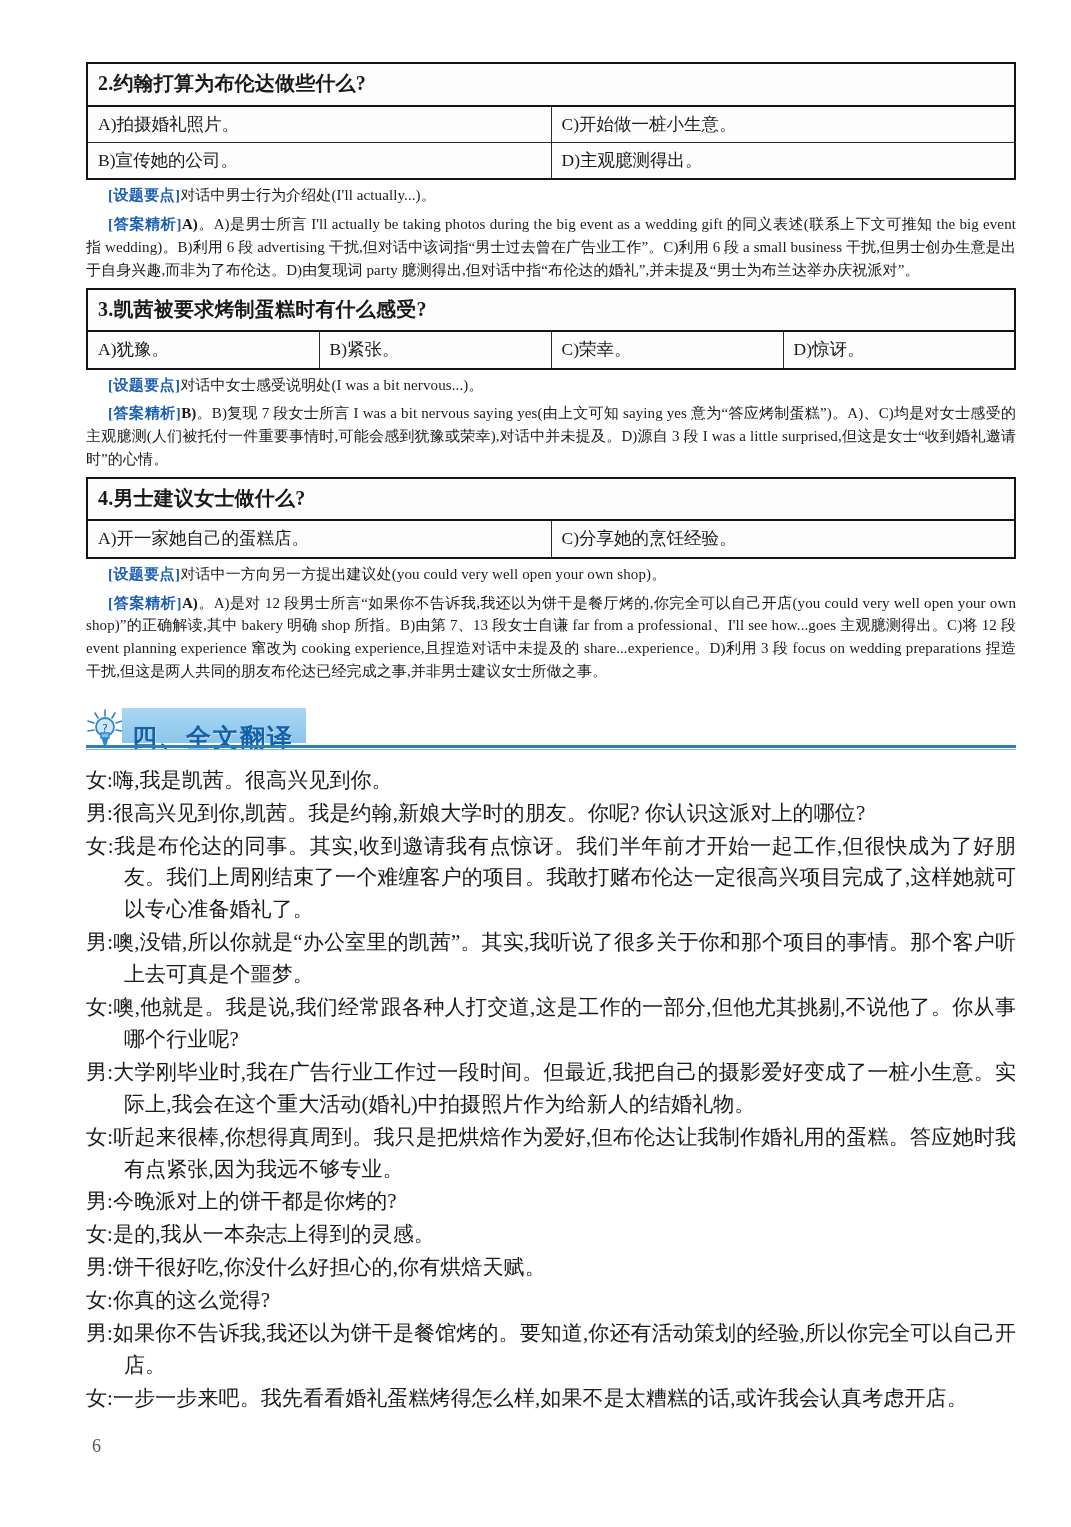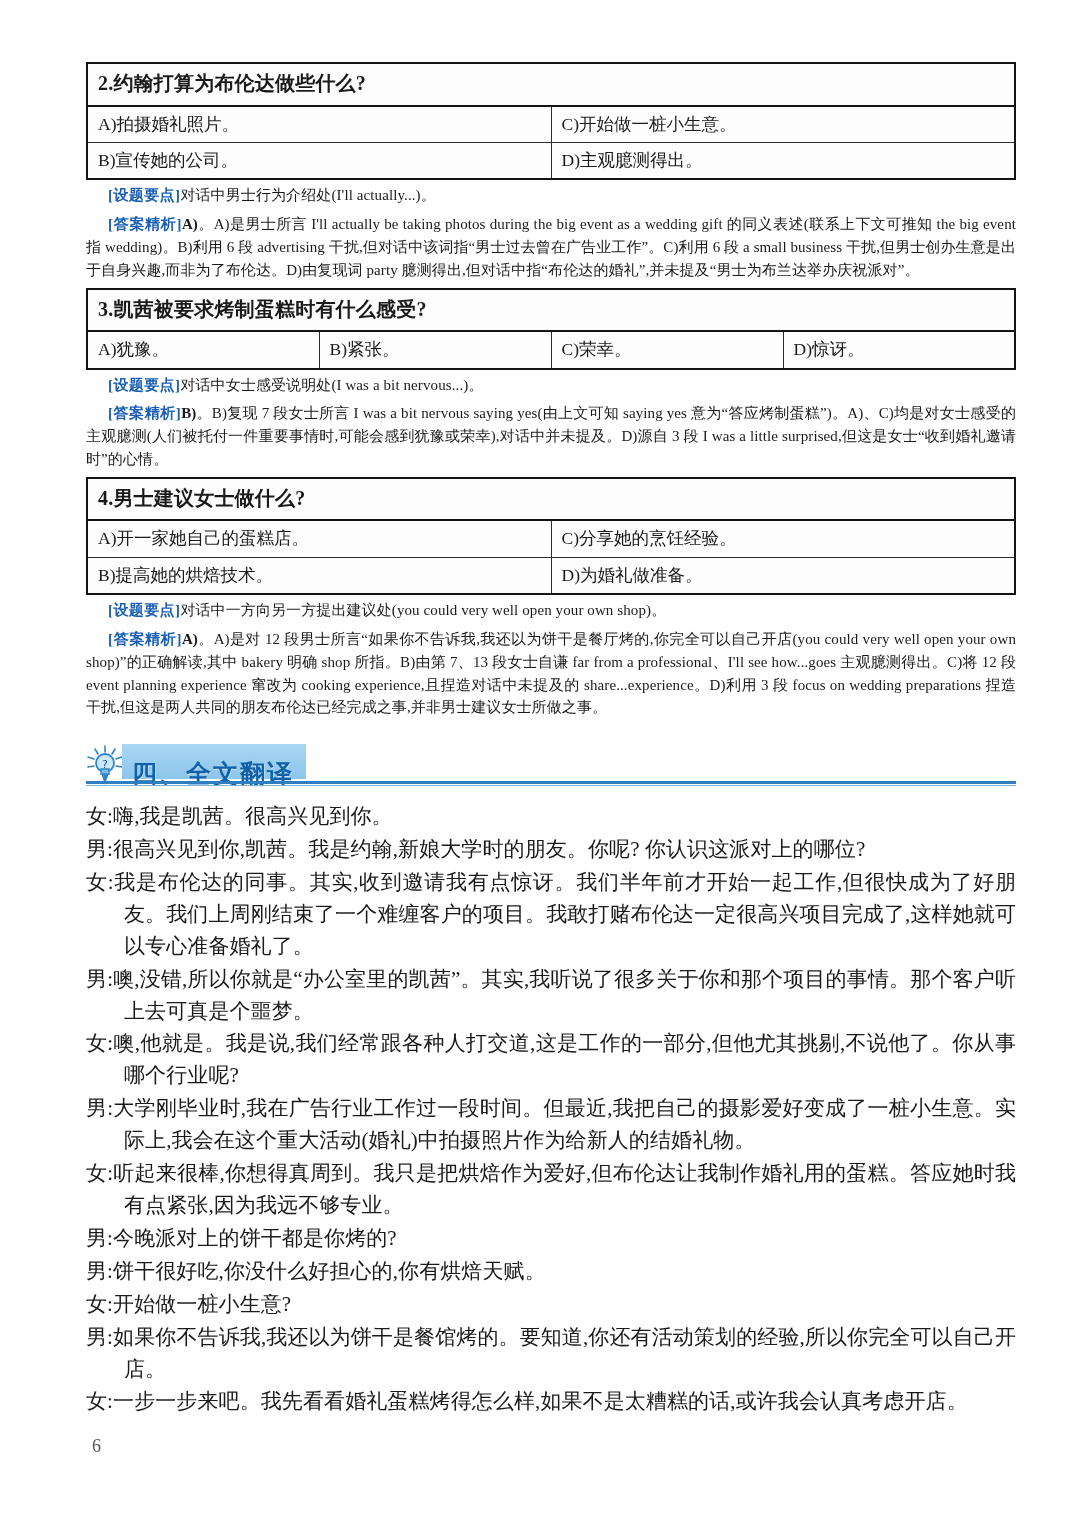--- a/index.html
+++ b/index.html
@@ -195,24 +195,20 @@
   <p class="analysis"><span class="ind"></span><span class="tag">[答案精析]</span><span class="bold">B)</span><span>。B)复现 7 段女士所言 I was a bit nervous saying yes(由上文可知 saying yes 意为“答应烤制蛋糕”)。A)、C)均是对女士感受的主观臆测(人们被托付一件重要事情时,可能会感到犹豫或荣幸),对话中并未提及。D)源自 3 段 I was a little surprised,但这是女士“收到婚礼邀请时”的心情。</span></p>
 
   <table class="qtable">
     <tbody>
         <tr class="stem">
       <td colspan="2">4.男士建议女士做什么?</td>
     </tr>
     <tr>
       <td class="opt w2">A)开一家她自己的蛋糕店。</td>
       <td class="opt w2">C)分享她的烹饪经验。</td>
-    </tr>
-    <tr>
-      <td class="opt w2">B)提高她的烘焙技术。</td>
-      <td class="opt w2">D)为婚礼做准备。</td>
     </tr>
   </tbody>
     </table>
 
   <p class="analysis"><span class="ind"></span><span class="tag">[设题要点]</span><span>对话中一方向另一方提出建议处(you could very well open your own shop)。</span></p>
 
   <p class="analysis"><span class="ind"></span><span class="tag">[答案精析]</span><span class="bold">A)</span><span>。A)是对 12 段男士所言“如果你不告诉我,我还以为饼干是餐厅烤的,你完全可以自己开店(you could very well open your own shop)”的正确解读,其中 bakery 明确 shop 所指。B)由第 7、13 段女士自谦 far from a professional、I'll see how...goes 主观臆测得出。C)将 12 段 event planning experience 窜改为 cooking experience,且捏造对话中未提及的 share...experience。D)利用 3 段 focus on wedding preparations 捏造干扰,但这是两人共同的朋友布伦达已经完成之事,并非男士建议女士所做之事。</span></p>
 
   <div class="section-head">
     <svg class="bulb" viewBox="0 0 40 42">
@@ -239,21 +235,22 @@
 
   <div class="dialogue">
     <p class="dline"><span class="spk">女:</span><span>嗨,我是凯茜。很高兴见到你。</span></p>
     <p class="dline"><span class="spk">男:</span><span>很高兴见到你,凯茜。我是约翰,新娘大学时的朋友。你呢? 你认识这派对上的哪位?</span></p>
     <p class="dline"><span class="spk">女:</span><span>我是布伦达的同事。其实,收到邀请我有点惊讶。我们半年前才开始一起工作,但很快成为了好朋友。我们上周刚结束了一个难缠客户的项目。我敢打赌布伦达一定很高兴项目完成了,这样她就可以专心准备婚礼了。</span></p>
     <p class="dline"><span class="spk">男:</span><span>噢,没错,所以你就是“办公室里的凯茜”。其实,我听说了很多关于你和那个项目的事情。那个客户听上去可真是个噩梦。</span></p>
     <p class="dline"><span class="spk">女:</span><span>噢,他就是。我是说,我们经常跟各种人打交道,这是工作的一部分,但他尤其挑剔,不说他了。你从事哪个行业呢?</span></p>
     <p class="dline"><span class="spk">男:</span><span>大学刚毕业时,我在广告行业工作过一段时间。但最近,我把自己的摄影爱好变成了一桩小生意。实际上,我会在这个重大活动(婚礼)中拍摄照片作为给新人的结婚礼物。</span></p>
     <p class="dline"><span class="spk">女:</span><span>听起来很棒,你想得真周到。我只是把烘焙作为爱好,但布伦达让我制作婚礼用的蛋糕。答应她时我有点紧张,因为我远不够专业。</span></p>
     <p class="dline"><span class="spk">男:</span><span>今晚派对上的饼干都是你烤的?</span></p>
+    <p class="dline"><span class="spk">女:</span><span>是的,我从一本杂志上得到的灵感。</span></p>
     <p class="dline"><span class="spk">男:</span><span>饼干很好吃,你没什么好担心的,你有烘焙天赋。</span></p>
-    <p class="dline"><span class="spk">女:</span><span>开始做一桩小生意?</span></p>
+    <p class="dline"><span class="spk">女:</span><span>你真的这么觉得?</span></p>
     <p class="dline"><span class="spk">男:</span><span>如果你不告诉我,我还以为饼干是餐馆烤的。要知道,你还有活动策划的经验,所以你完全可以自己开店。</span></p>
     <p class="dline"><span class="spk">女:</span><span>一步一步来吧。我先看看婚礼蛋糕烤得怎么样,如果不是太糟糕的话,或许我会认真考虑开店。</span></p>
   </div>
 
   <div class="pageno">6</div>
 
 </div>
 
 </body></html>

